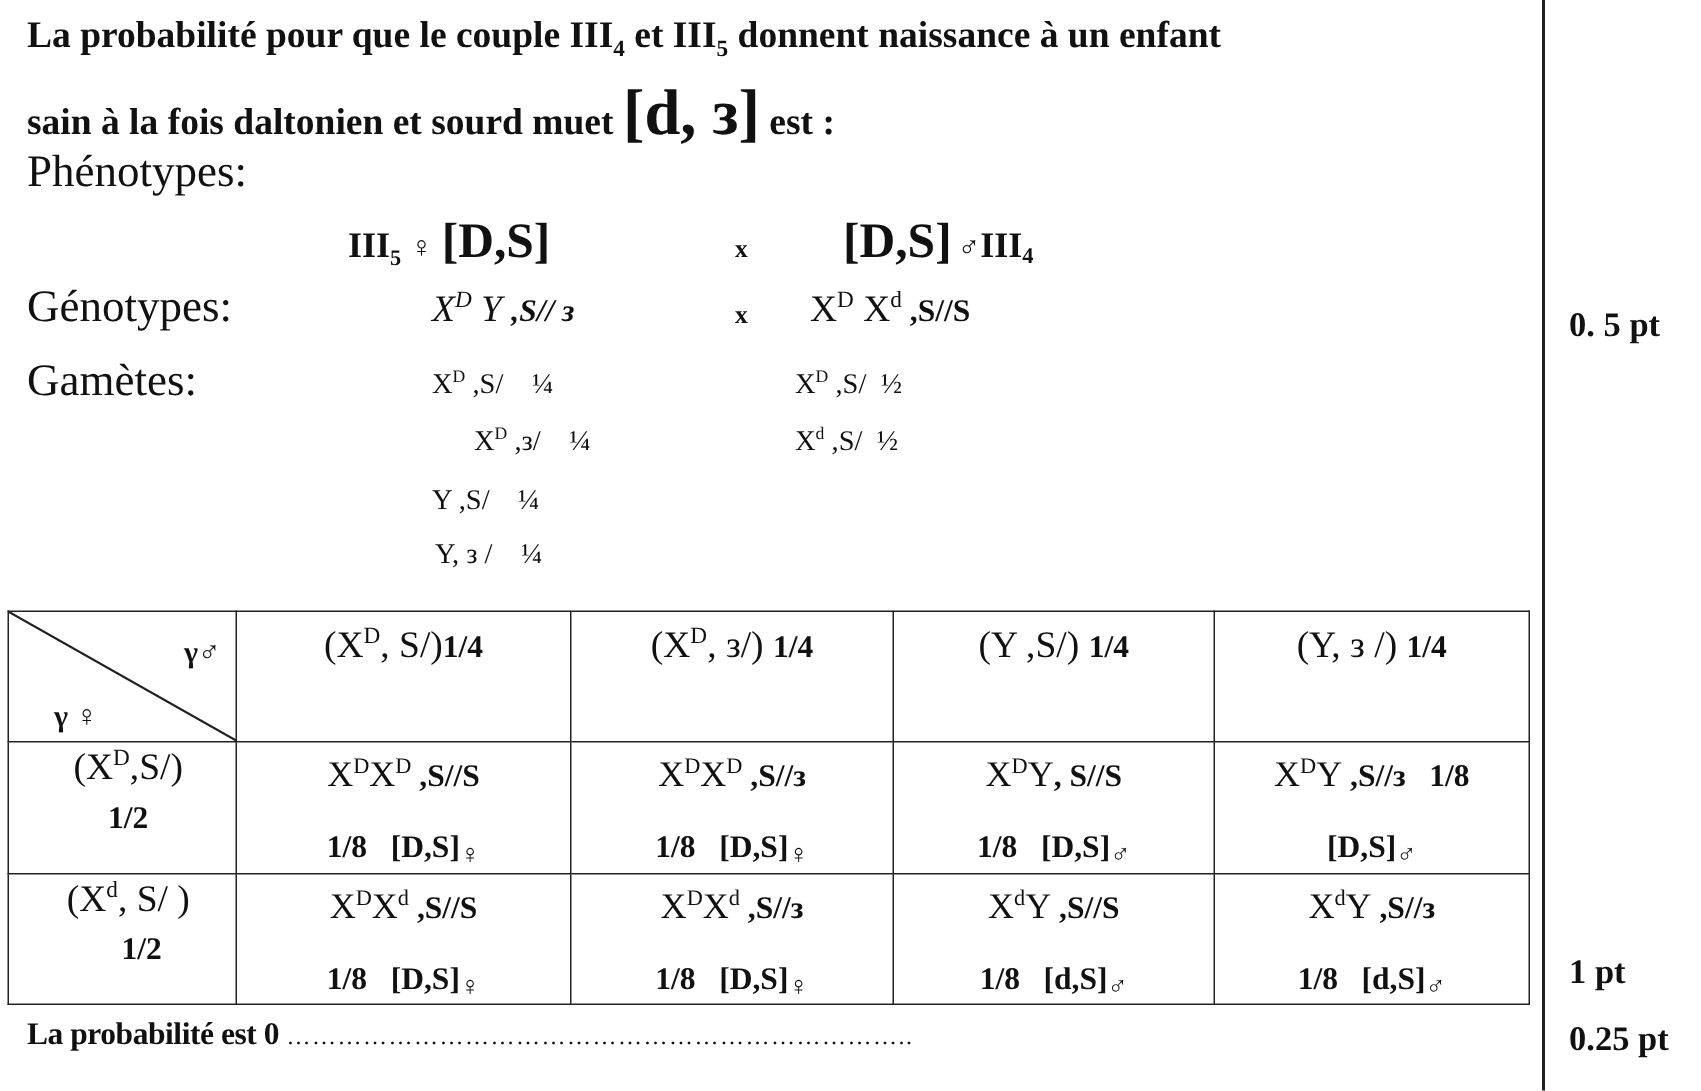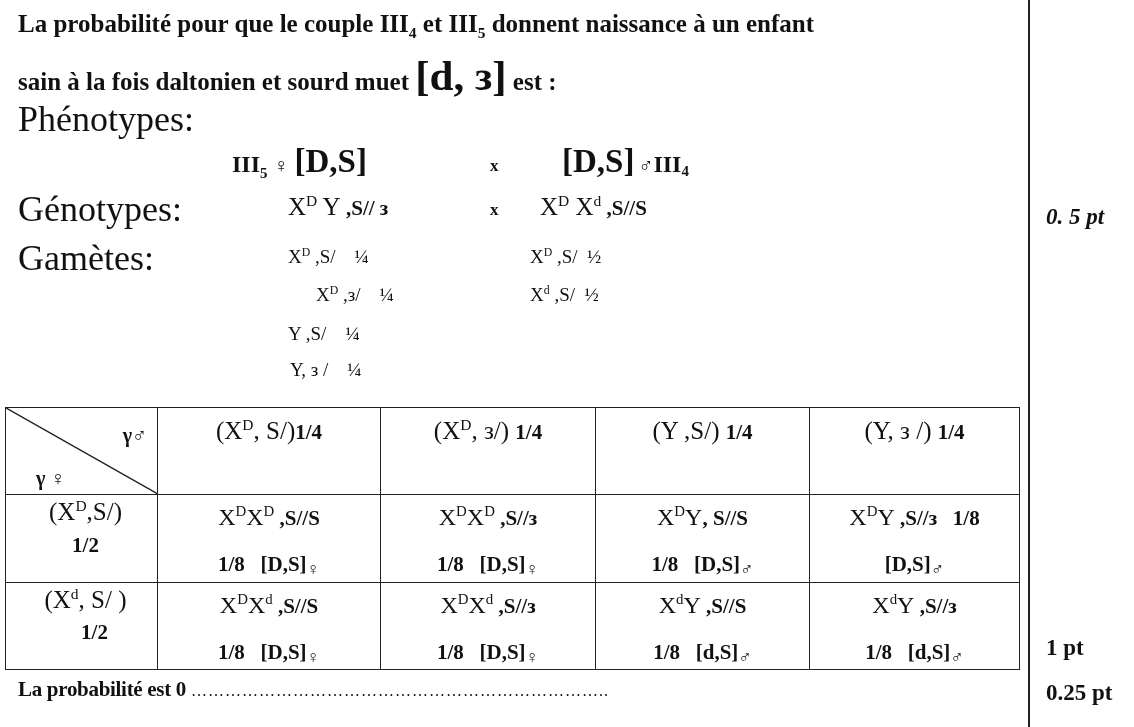--- a/index.html
+++ b/index.html
@@ -9,21 +9,21 @@
   }
   .abs { position: absolute; white-space: nowrap; }
   .b { font-weight: bold; }
   sub, sup { font-size: 62%; line-height: 0; }
   .vline {
     position: absolute; left: 1028px; top: 0; width: 2px; height: 727px; background: #222222;
   }
   .q1 { left: 18px; top: 10px; font-size: 25px; font-weight: bold; }
   .q2 { left: 18px; top: 51px; font-size: 25px; font-weight: bold; }
   .q2 .big { font-size: 43px; font-weight: bold; }
-  .lab { font-size: 36px; }
+  .lab { font-size: 30px; }
   .pheno { top: 143px; font-weight: bold; }
   .sm { font-size: 16px; font-weight: bold; }
   .geno { font-size: 25px; top: 193px; }
   .gam { font-size: 19px; }
   .pts { font-size: 23px; font-weight: bold; left: 1046px; }
 
   table.punnett {
     position: absolute; left: 5px; top: 407px;
     border-collapse: collapse; table-layout: fixed;
   }
@@ -56,24 +56,24 @@
 
 <div class="abs q1"><span>La probabilité pour que le couple III</span><sub>4</sub><span> et III</span><sub>5</sub><span> donnent naissance à un enfant</span></div>
 <div class="abs q2"><span>sain à la fois daltonien et sourd muet </span><span class="big">[d, з]</span><span> est :</span></div>
 
 <div class="abs lab" style="left:18px; top:98px;">Phénotypes:</div>
 <div class="abs pheno" style="left:232px; font-size:24px;"><span>III</span><sub>5</sub> <span class="sm" style="font-weight:normal;font-size:20px;">♀</span> <span style="font-size:33px;">[D,S]</span></div>
 <div class="abs b" style="left:490px; top:156px; font-size:17px;">x</div>
 <div class="abs pheno" style="left:530px;margin-left:32px;"><span style="font-size:33px;">[D,S]</span> <span style="font-weight:normal;font-size:20px;">♂</span><span style="font-size:24px;">III</span><sub style="font-size:15px;">4</sub></div>
 
 <div class="abs lab" style="left:18px; top:188px;">Génotypes:</div>
-<div class="abs geno" style="left:288px;"><span>X</span><sup>D</sup><span> Y </span><b style="font-size:21px;">,S// з</b></div>
+<div class="abs geno" style="left:288px;font-style:italic;"><span>X</span><sup>D</sup><span> Y </span><b style="font-size:21px;">,S// з</b></div>
 <div class="abs b" style="left:490px; top:200px; font-size:17px;">x</div>
 <div class="abs geno" style="left:540px;"><span>X</span><sup>D</sup><span> X</span><sup>d</sup><b style="font-size:21px;"> ,S//S</b></div>
-<div class="abs pts" style="top:204px;font-style:italic;">0. 5 pt</div>
+<div class="abs pts" style="top:204px;">0. 5 pt</div>
 
 <div class="abs lab" style="left:18px; top:237px;">Gamètes:</div>
 <div class="abs gam" style="left:288px; top:246px;"><span>X</span><sup>D</sup><span> ,S/</span>&nbsp;&nbsp;&nbsp;&nbsp;<span>¼</span></div>
 <div class="abs gam" style="left:288px; top:284px;margin-left:28px;"><span>X</span><sup>D</sup><span> ,з/</span>&nbsp;&nbsp;&nbsp;&nbsp;<span>¼</span></div>
 <div class="abs gam" style="left:288px; top:323px;"><span>Y</span><span> ,S/</span>&nbsp;&nbsp;&nbsp;&nbsp;<span>¼</span></div>
 <div class="abs gam" style="left:290px; top:359px;"><span>Y</span><span>, з /</span>&nbsp;&nbsp;&nbsp;&nbsp;<span>¼</span></div>
 <div class="abs gam" style="left:530px; top:246px;"><span>X</span><sup>D</sup><span> ,S/</span>&nbsp;&nbsp;<span>½</span></div>
 <div class="abs gam" style="left:530px; top:284px;"><span>X</span><sup>d</sup><span> ,S/</span>&nbsp;&nbsp;<span>½</span></div>
 
 <table class="punnett">

